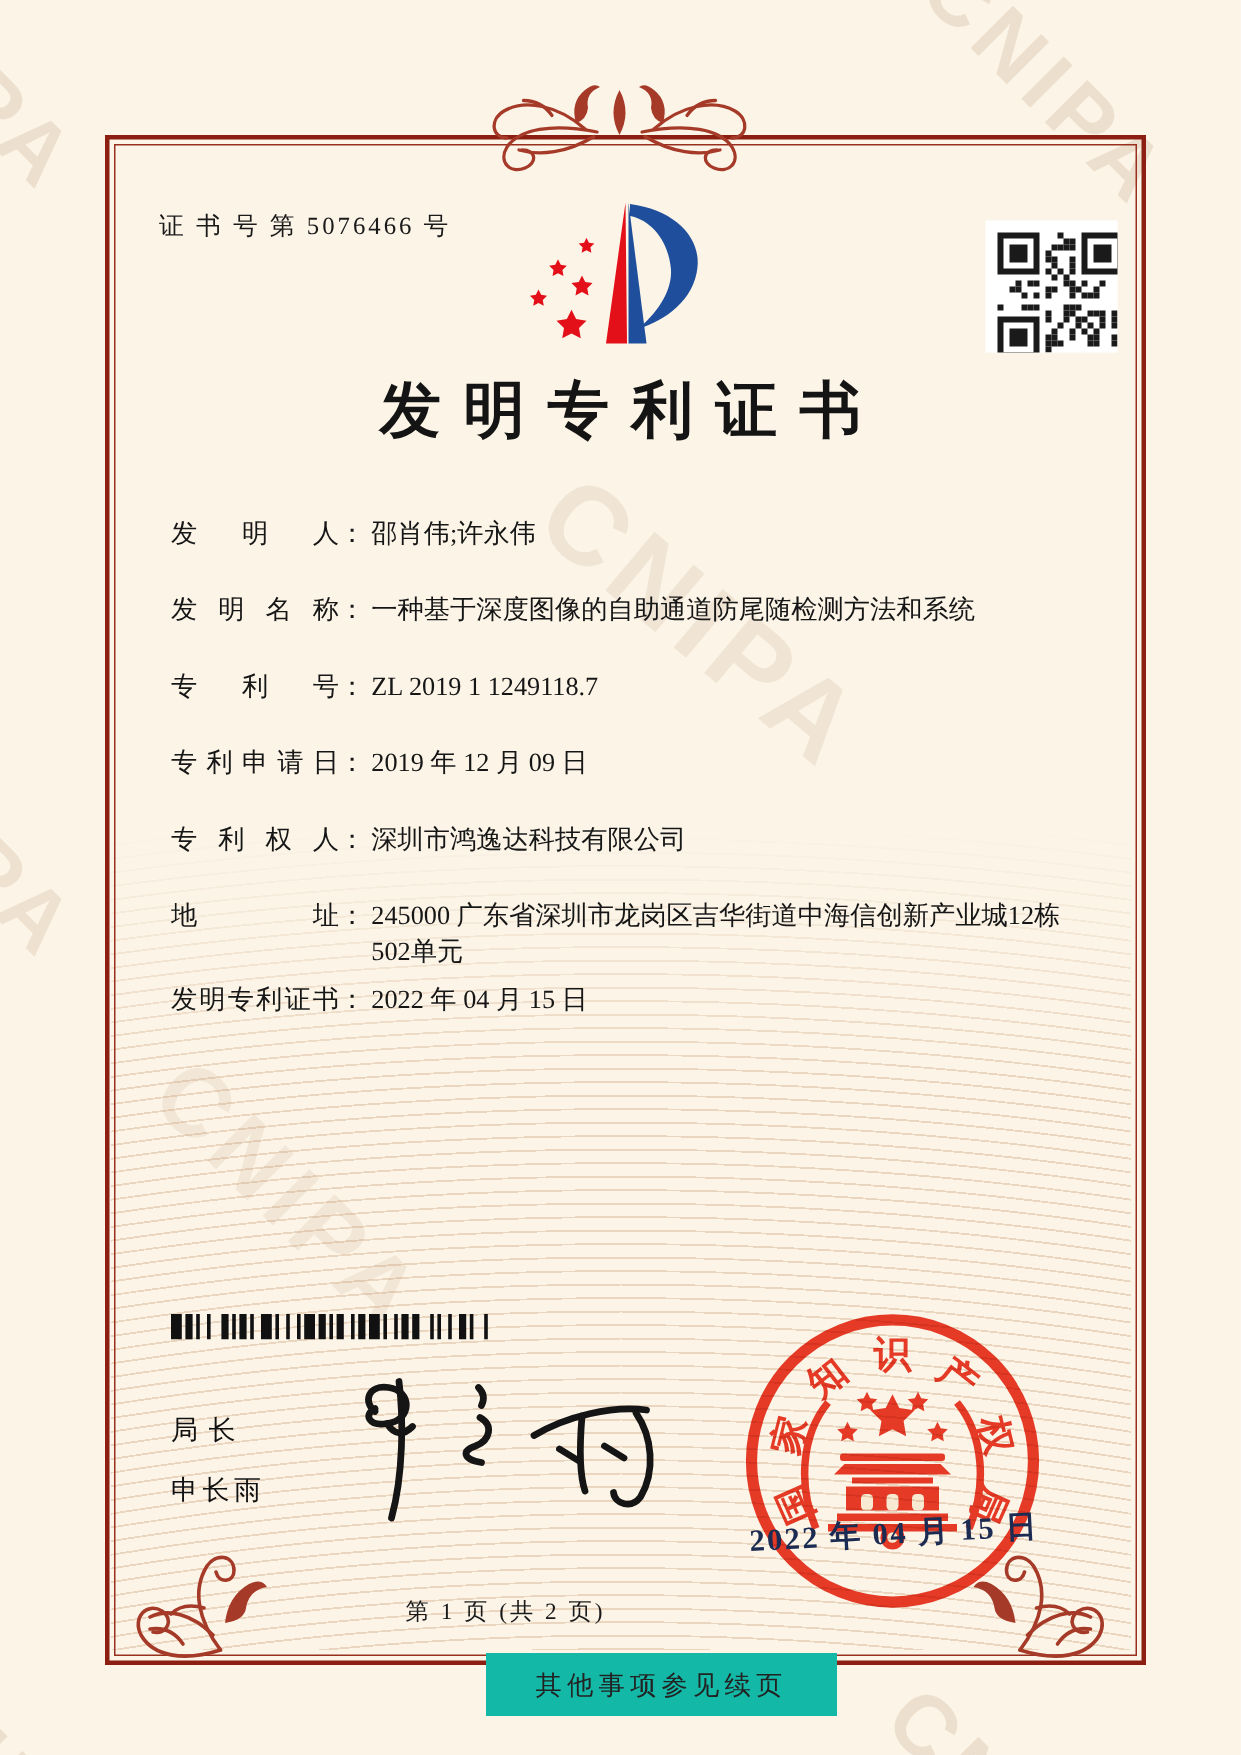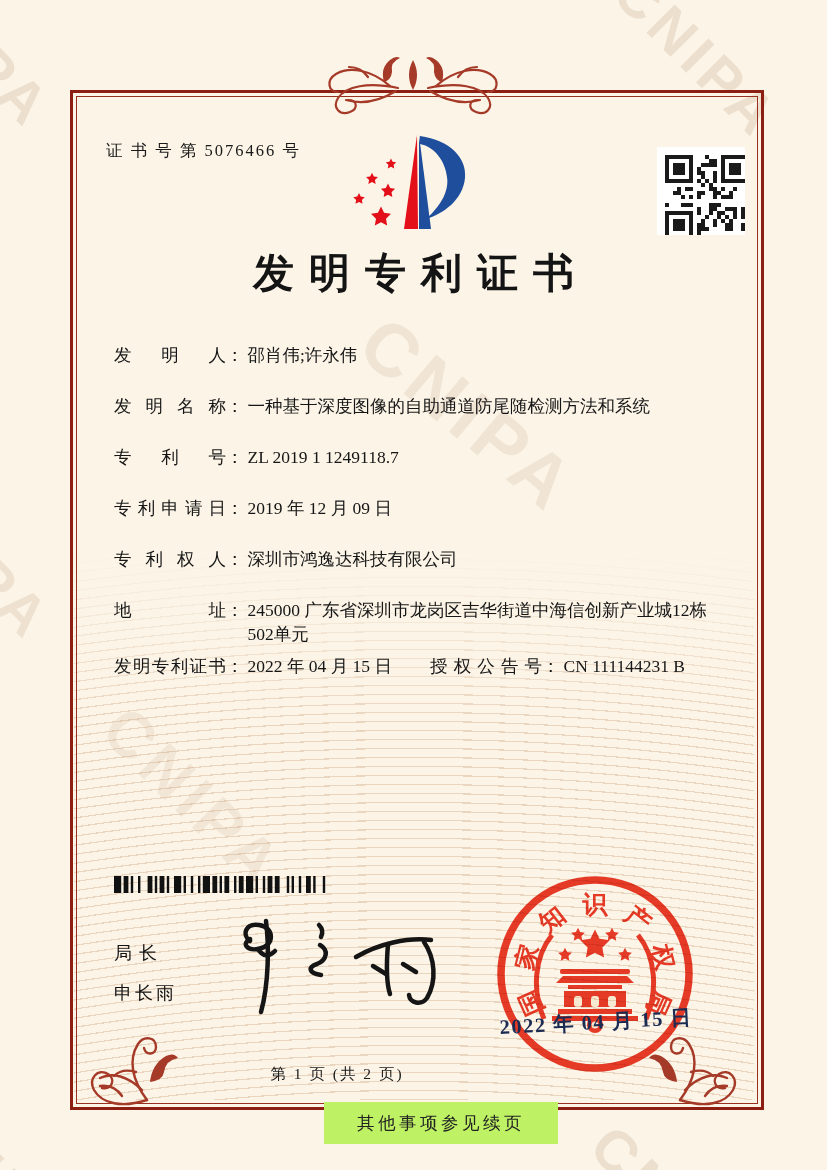--- a/index.html
+++ b/index.html
@@ -62,21 +62,21 @@
 
   .seal{position:absolute;left:494px;top:873px;z-index:5;mix-blend-mode:multiply;opacity:.95;}
   .seal-date{position:absolute;left:498px;top:1008px;width:196px;z-index:6;text-align:center;
              font-size:20.5px;font-weight:600;letter-spacing:1.5px;color:#1c2b52;
              transform:rotate(-3deg);white-space:nowrap;}
 
   .page-info{position:absolute;left:0;top:1064px;width:674px;z-index:4;text-align:center;
              font-size:15.5px;letter-spacing:2px;color:#1a1a1a;}
 
   .bottom-strip{position:absolute;left:324px;top:1102px;width:234px;height:42px;z-index:4;
-                background:#bef264;display:flex;align-items:center;justify-content:center;}
+                background:#14b8a6;display:flex;align-items:center;justify-content:center;}
   .bottom-strip span{font-size:17.5px;letter-spacing:3.5px;color:#222;}
 </style>
 </head>
 <body>
 
 <div class="sheet">
 
   <div class="waves"></div>
   <div id="wm-host">
       <span class="wm" style="left: -80px; top: -52px; transform: rotate(45deg); font-size: 58px; opacity: 0.2;">CNIPA</span>
@@ -256,21 +256,21 @@
     </div>
       <div class="frow">
       <span class="flabel">专利申请日</span><span class="fcolon">：</span><span class="fvalue">2019 年 12 月 09 日</span>
     </div>
       <div class="frow">
       <span class="flabel">专利权人</span><span class="fcolon">：</span><span class="fvalue">深圳市鸿逸达科技有限公司</span>
     </div>
       <div class="frow addr">
       <span class="flabel">地址</span><span class="fcolon">：</span><span class="fvalue wrap">245000 广东省深圳市龙岗区吉华街道中海信创新产业城12栋502单元</span>
     </div>
-      <div class="frow grant"><span><span class="flabel">发明专利证书</span><span class="fcolon">：</span><span class="fvalue">2022 年 04 月 15 日</span></span><span class="g2"><span class="flabel">授权公告号</span><span class="fcolon">：</span><span class="fvalue">CN 111144231 B</span></span></div>
+      <div class="frow grant"><span><span class="flabel">发明专利证书</span><span class="fcolon">：</span><span class="fvalue">2022 年 04 月 15 日</span></span></div>
     </div>
 
 
   <svg id="barcode" class="barcode" width="216" height="17" viewBox="0 0 216 17">
       <rect x="0" y="0" width="7.199999999999999" height="17" fill="#111111"></rect>
       <rect x="9.6" y="0" width="4.8" height="17" fill="#111111"></rect>
       <rect x="16.799999999999997" y="0" width="2.4" height="17" fill="#111111"></rect>
       <rect x="23.999999999999996" y="0" width="2.4" height="17" fill="#111111"></rect>
       <rect x="33.599999999999994" y="0" width="4.8" height="17" fill="#111111"></rect>
       <rect x="40.79999999999999" y="0" width="2.4" height="17" fill="#111111"></rect>

